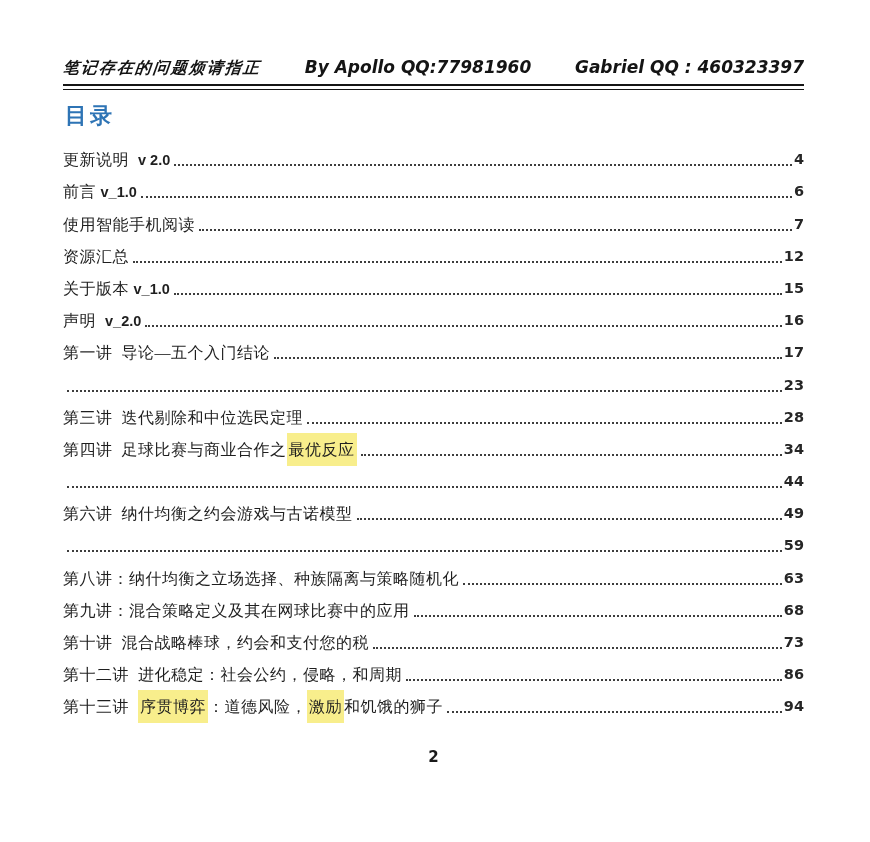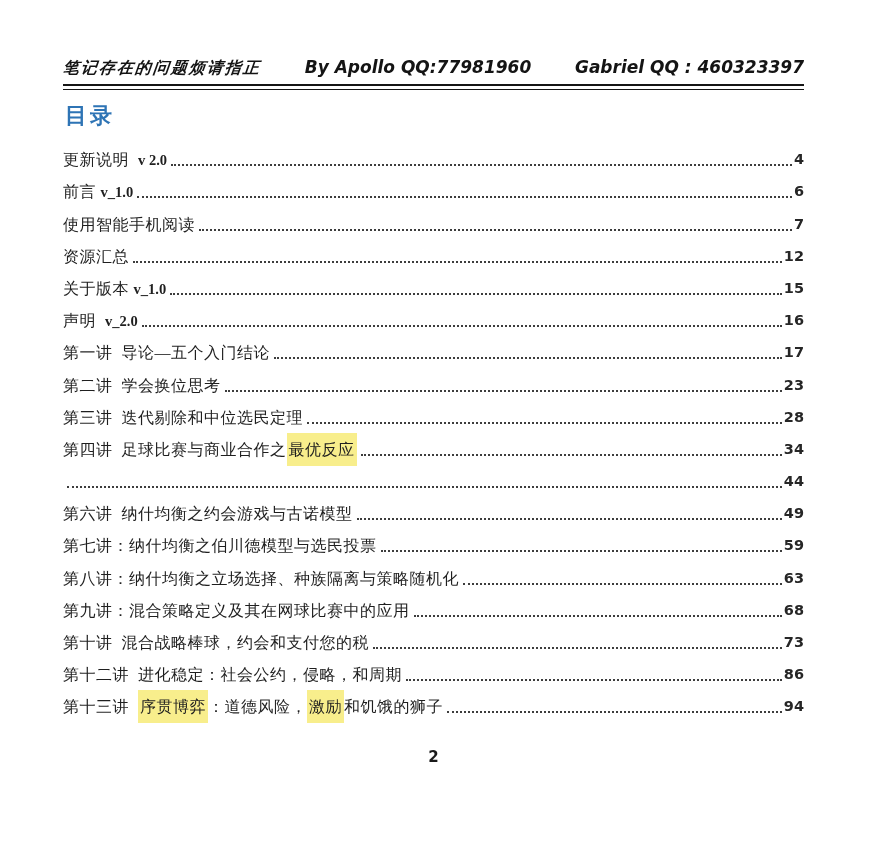--- a/index.html
+++ b/index.html
@@ -31,21 +31,21 @@
     font-weight: 700; font-size: 22px; color: #2E74B5; letter-spacing: 3px;
   }
   
   .toc { margin-top: 3px; }
   .toc-row {
     display: flex; align-items: flex-end; height: 32.2px;
     font-size: 16px; line-height: 22px;
   }
   .toc-label { white-space: pre; letter-spacing: 0.5px; color: #1f1f1f; }
   .toc-label .b {
-    font-family: Liberation Serif, serif; font-weight: 700; font-size: 14.5px;
+    font-family: Liberation Sans, sans-serif; font-weight: 700; font-size: 14.5px;
     letter-spacing: 0;
     margin-top: 18px;
   }
   .toc-label .hl { background: #F8EE8C; padding: 8px 2px; }
   .dots {
     flex: 1 1 auto; border-bottom: 2px dotted #3d3d3d;
     margin: 0 2px 5px 4px; min-width: 20px;
   }
   .pg {
     font-family: "DejaVu Sans", sans-serif; font-weight: 700; font-size: 14.5px;
@@ -103,21 +103,20 @@
         <span class="toc-label"><span>声明  </span><span class="b">v_2.0</span></span>
         <span class="dots"></span>
         <span class="pg">16</span>
       </div>
       <div class="toc-row">
         <span class="toc-label"><span>第一讲  导论—五个入门结论</span></span>
         <span class="dots"></span>
         <span class="pg">17</span>
       </div>
       <div class="toc-row">
-        <span class="toc-label"><span>第二讲  学会换位思考</span></span>
         <span class="dots"></span>
         <span class="pg">23</span>
       </div>
       <div class="toc-row">
         <span class="toc-label"><span>第三讲  迭代剔除和中位选民定理</span></span>
         <span class="dots"></span>
         <span class="pg">28</span>
       </div>
       <div class="toc-row">
         <span class="toc-label"><span>第四讲  足球比赛与商业合作之</span><span class="hl">最优反应</span></span>
@@ -127,21 +126,20 @@
       <div class="toc-row">
         <span class="dots"></span>
         <span class="pg">44</span>
       </div>
       <div class="toc-row">
         <span class="toc-label"><span>第六讲  纳什均衡之约会游戏与古诺模型</span></span>
         <span class="dots"></span>
         <span class="pg">49</span>
       </div>
       <div class="toc-row">
-        <span class="toc-label"><span>第七讲：纳什均衡之伯川德模型与选民投票</span></span>
         <span class="dots"></span>
         <span class="pg">59</span>
       </div>
       <div class="toc-row">
         <span class="toc-label"><span>第八讲：纳什均衡之立场选择、种族隔离与策略随机化</span></span>
         <span class="dots"></span>
         <span class="pg">63</span>
       </div>
       <div class="toc-row">
         <span class="toc-label"><span>第九讲：混合策略定义及其在网球比赛中的应用</span></span>

